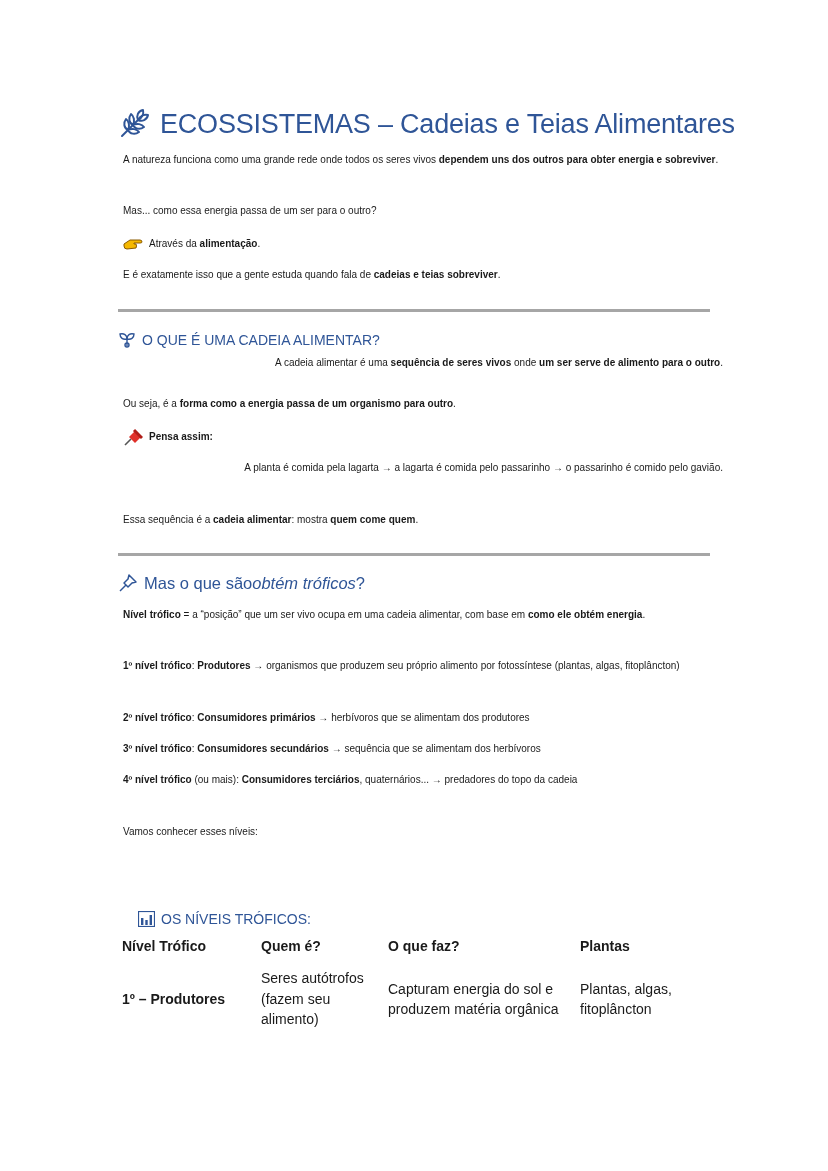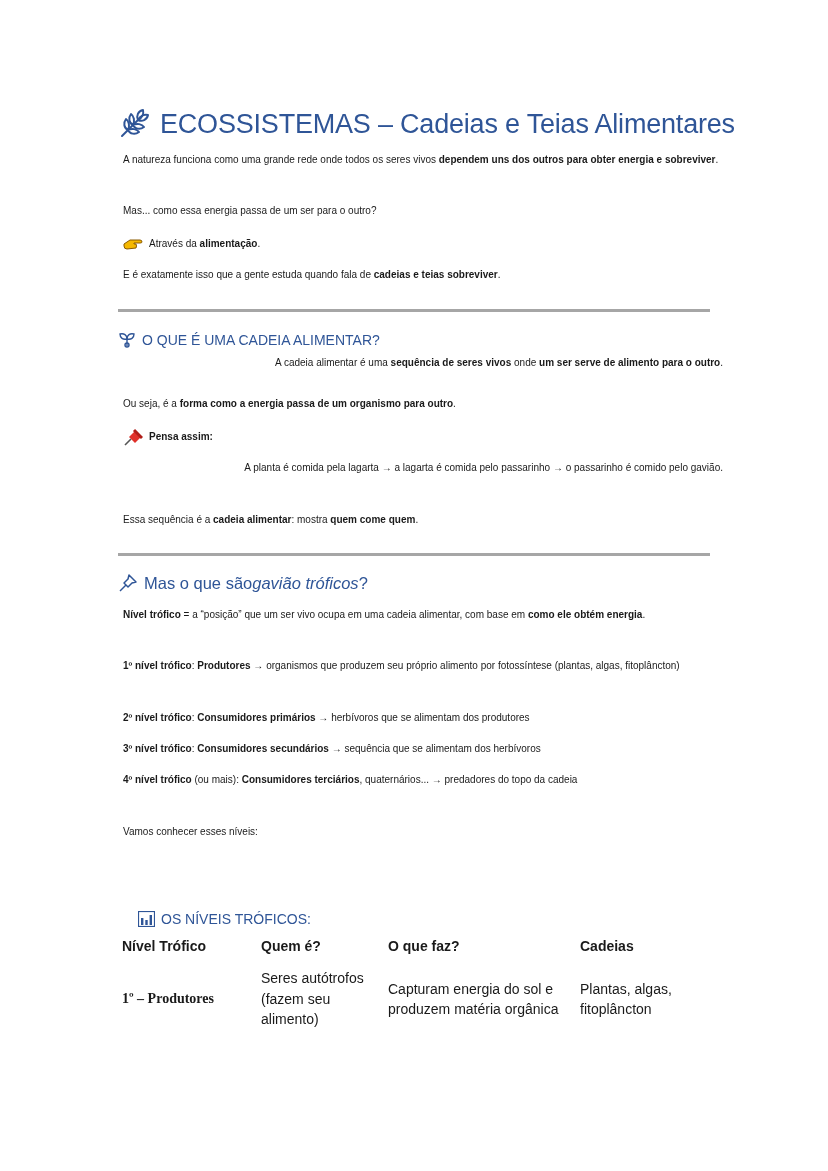--- a/index.html
+++ b/index.html
@@ -69,21 +69,21 @@
   <p style="top:510px;"><span>Essa sequência é a </span><b>cadeia alimentar</b><span>: mostra </span><b>quem come quem</b><span>.</span></p>
 
   <div class="hr" style="top:553px;"></div>
 
   <div class="h2 h2big" style="top:573px;">
     <svg class="ic" width="20" height="20" viewBox="0 0 20 20" fill="none" stroke="#2f5597" stroke-width="1.5" stroke-linejoin="round">
       <path d="M2 18 L8 12"></path>
       <path d="M6 10 L10 6 L11 2 L18 9 L14 10 L10 14Z"></path>
     </svg>
     <span>Mas o que são </span>
-      <i>gavião tróficos</i>
+      <i>obtém tróficos</i>
       <span>?</span>
   </div>
   <p style="top:605px;"><b>Nível trófico</b><span> = a “posição” que um ser vivo ocupa em uma cadeia alimentar, com base em </span><b>como ele obtém energia</b><span>.</span></p>
   <p style="top:656px;"><b>1º nível trófico</b><span>: </span><b>Produtores</b><span> → organismos que produzem seu próprio alimento por fotossíntese (plantas, algas, fitoplâncton)</span></p>
   <p style="top:708px;"><b>2º nível trófico</b><span>: </span><b>Consumidores primários</b><span> → herbívoros que se alimentam dos produtores</span></p>
   <p style="top:739px;"><b>3º nível trófico</b><span>: </span><b>Consumidores secundários</b><span> → sequência que se alimentam dos herbívoros</span></p>
   <p style="top:770px;"><b>4º nível trófico</b><span> (ou mais): </span><b>Consumidores terciários</b><span>, quaternários... → predadores do topo da cadeia</span></p>
   <p style="top:822px;">Vamos conhecer esses níveis:</p>
 
   <div class="h2" style="top:911px;padding-left:20px;">
@@ -95,25 +95,25 @@
     </svg>
     <span>OS NÍVEIS TRÓFICOS:</span>
   </div>
 
   <table>
     <thead>
       <tr>
         <th style="width:131px;">Nível Trófico</th>
         <th style="width:119px;margin-top:41px;">Quem é?</th>
         <th style="width:184px;margin-left:45px;">O que faz?</th>
-        <th style="width:110px;">Cadeias</th>
+        <th style="width:110px;">Plantas</th>
       </tr>
     </thead>
     <tbody>
       <tr style="height:82px;">
-        <td style="font-weight:bold;font-family:Liberation Serif, serif;">1º – Produtores</td>
+        <td style="font-weight:bold;">1º – Produtores</td>
         <td>Seres autótrofos (fazem seu alimento)</td>
         <td>Capturam energia do sol e produzem matéria orgânica</td>
         <td>Plantas, algas, fitoplâncton</td>
       </tr>
     </tbody>
   </table>
 </div>
 
 </body></html>

